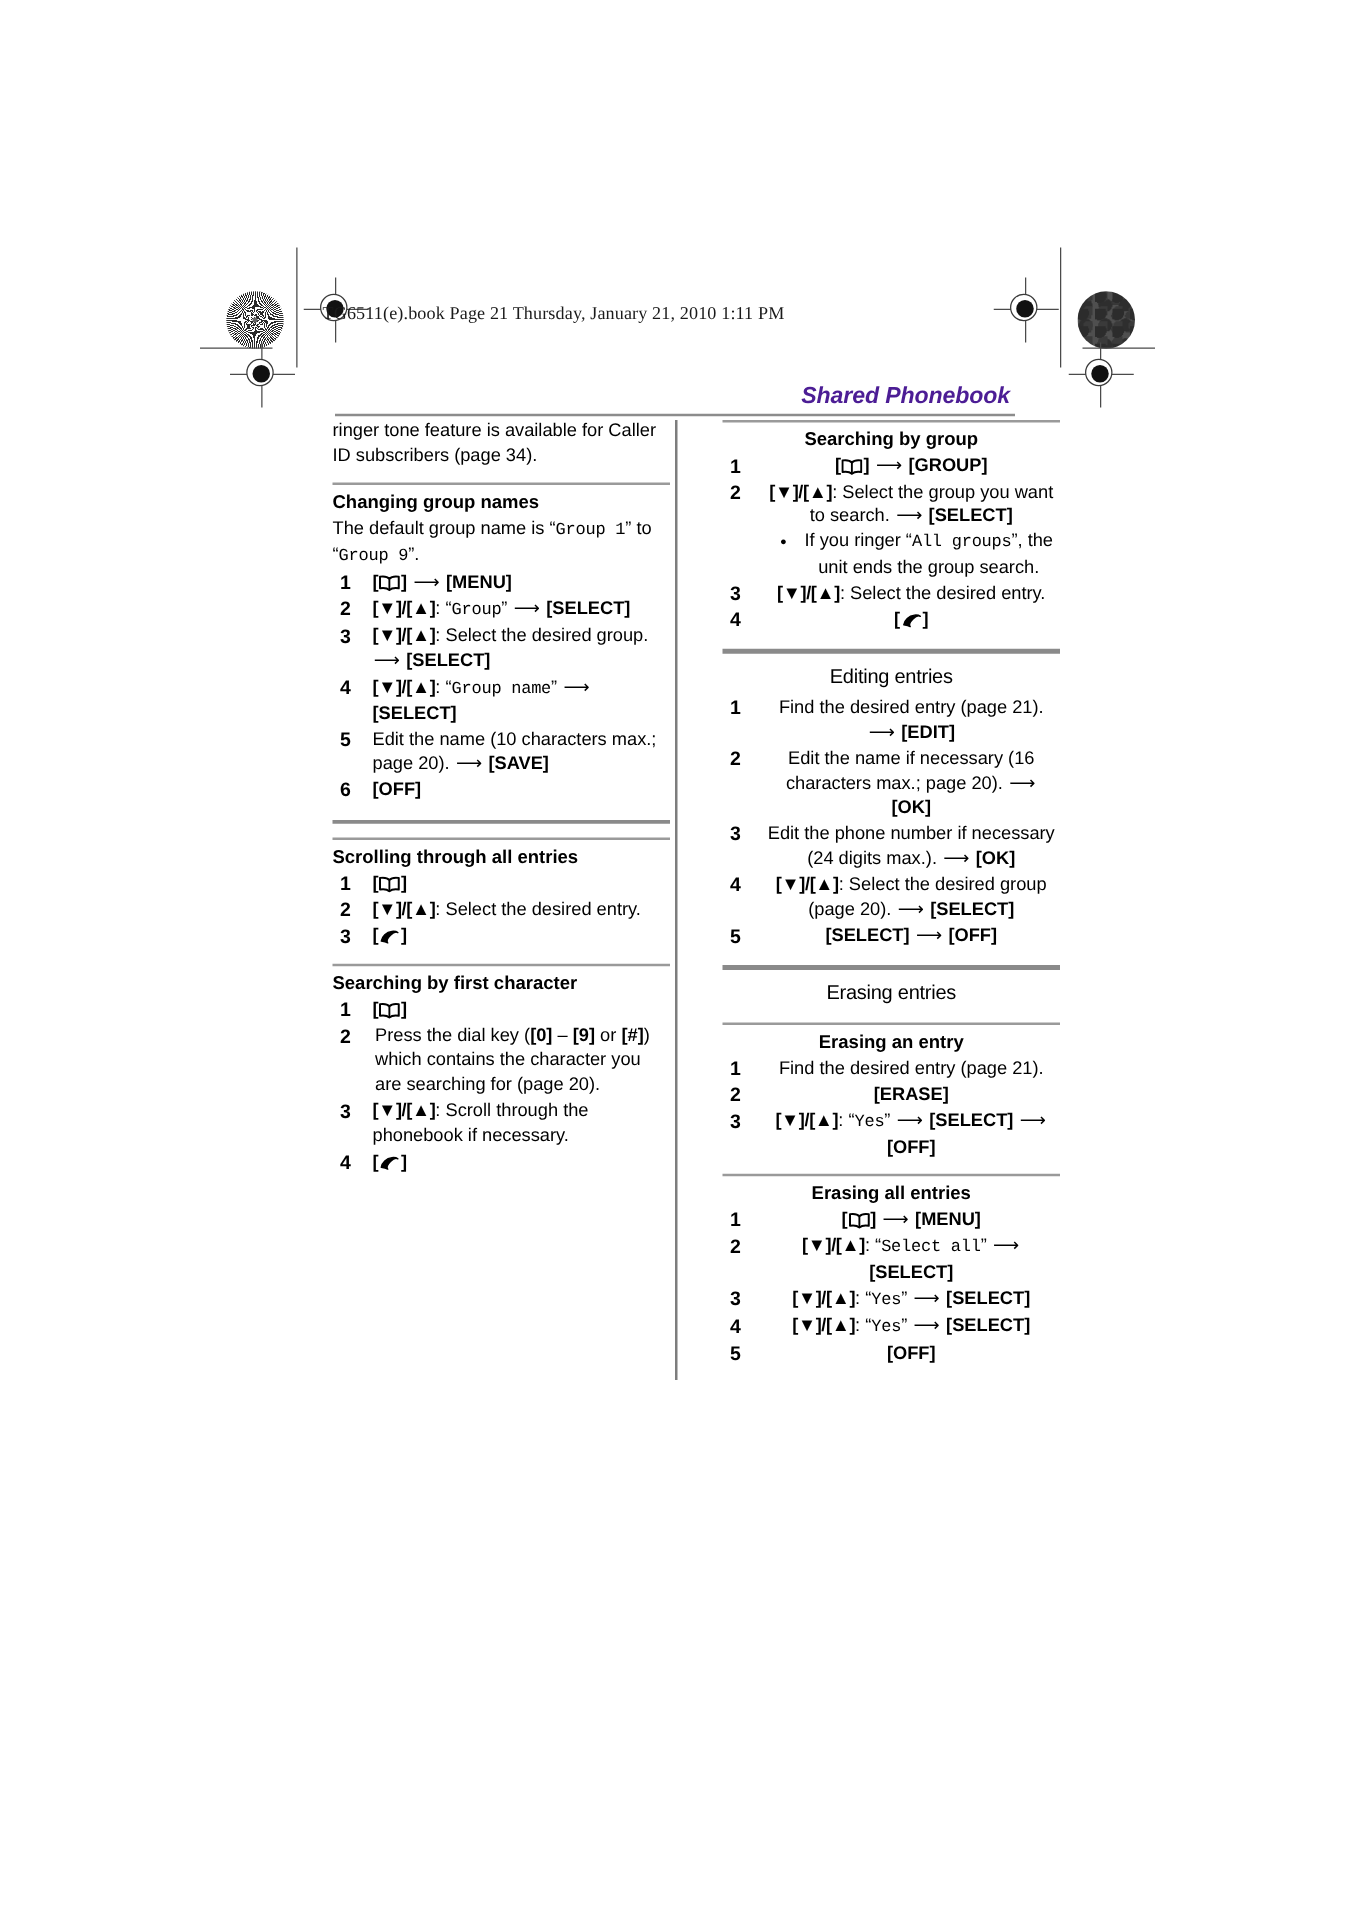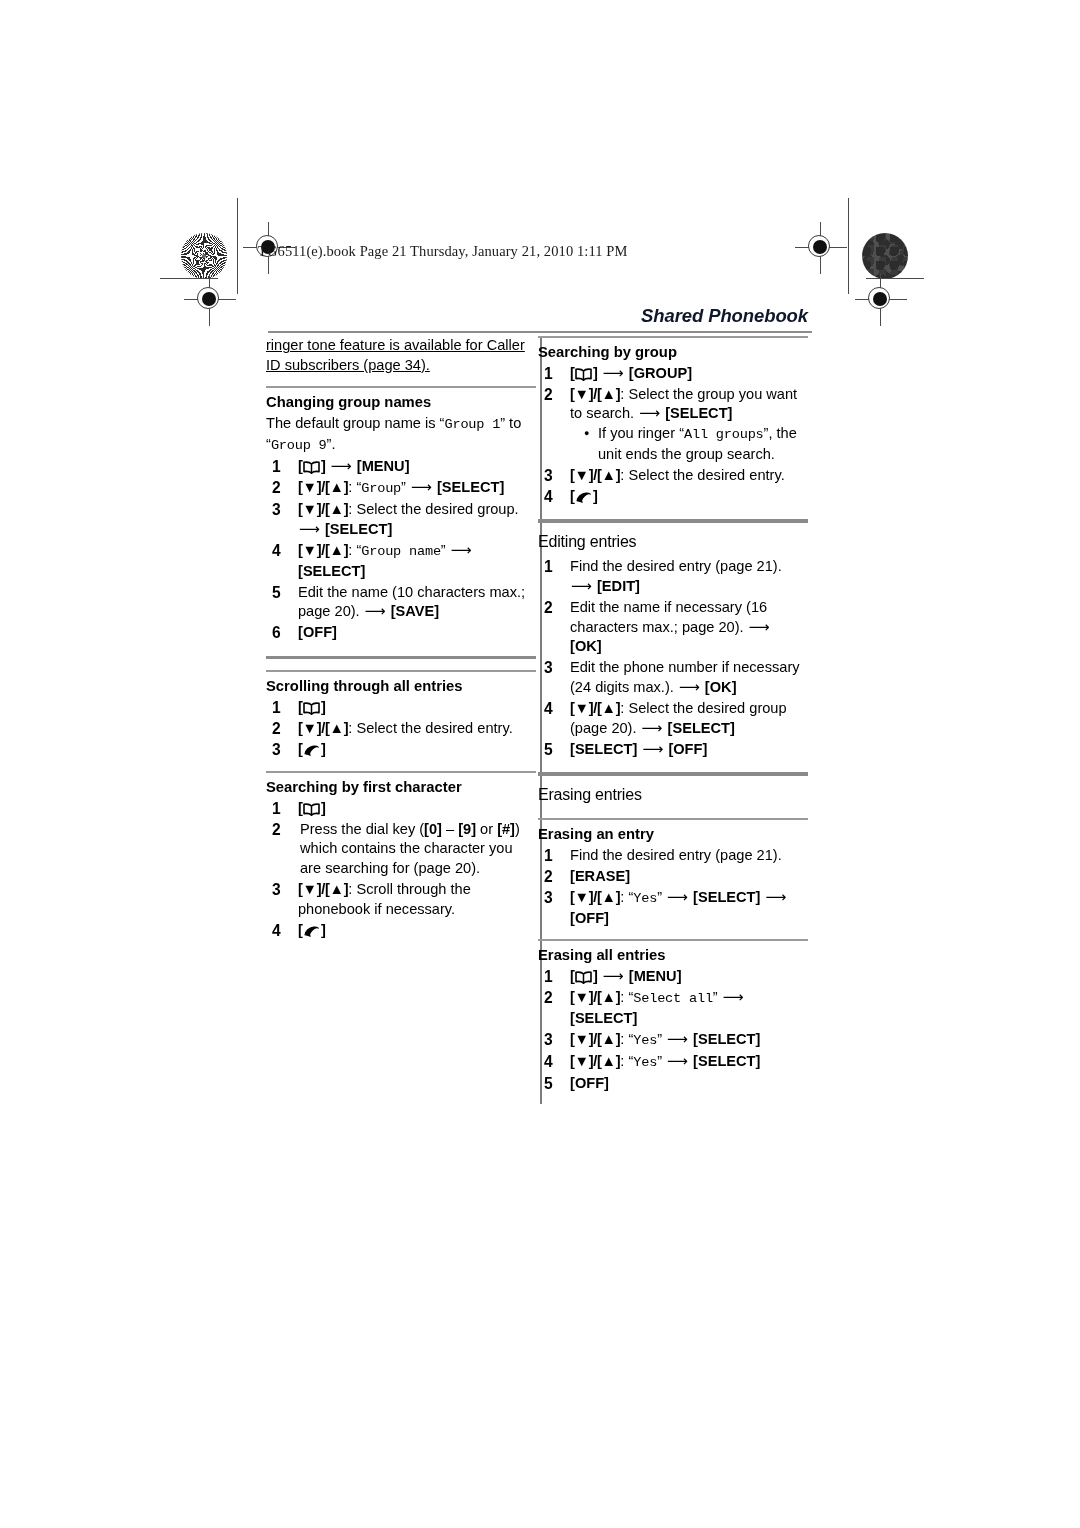--- a/index.html
+++ b/index.html
@@ -104,55 +104,54 @@
     white-space: nowrap;
     letter-spacing: 0.1px;
   }
   .running-head {
     position: absolute;
     right: 272px;
     top: 305px;
     font-size: 18.5px;
     font-weight: bold;
     font-style: italic;
-    color: #0f172a;
+    color: #4c1d95;
     letter-spacing: -0.1px;
   }
   .head-rule {
     position: absolute;
     left: 268px;
     right: 268px;
     top: 331px;
     height: 2px;
     background: #8c8c8c;
   }
 
   
   .col {
     position: absolute;
     top: 336px;
     width: 270px;
   }
   .col-left  { left: 266px; }
-  .col-right { left: 538px; }
+  .col-right { left: 578px; text-align: center; }
   .col-divider {
     position: absolute;
     left: 540px;
     top: 336px;
     width: 1.6px;
     height: 850px;
     background: #7d7d7d;
   }
 
   
   .body-text {
     font-size: 14.6px;
     line-height: 19.6px;
     color: #000;
-    text-decoration: underline;
   }
   .rule-major {
     height: 3.4px;
     background: #8a8a8a;
     margin: 13px 0 7px 0;
   }
   .rule-minor {
     height: 1.8px;
     background: #9a9a9a;
     margin: 11px 0 5px 0;

